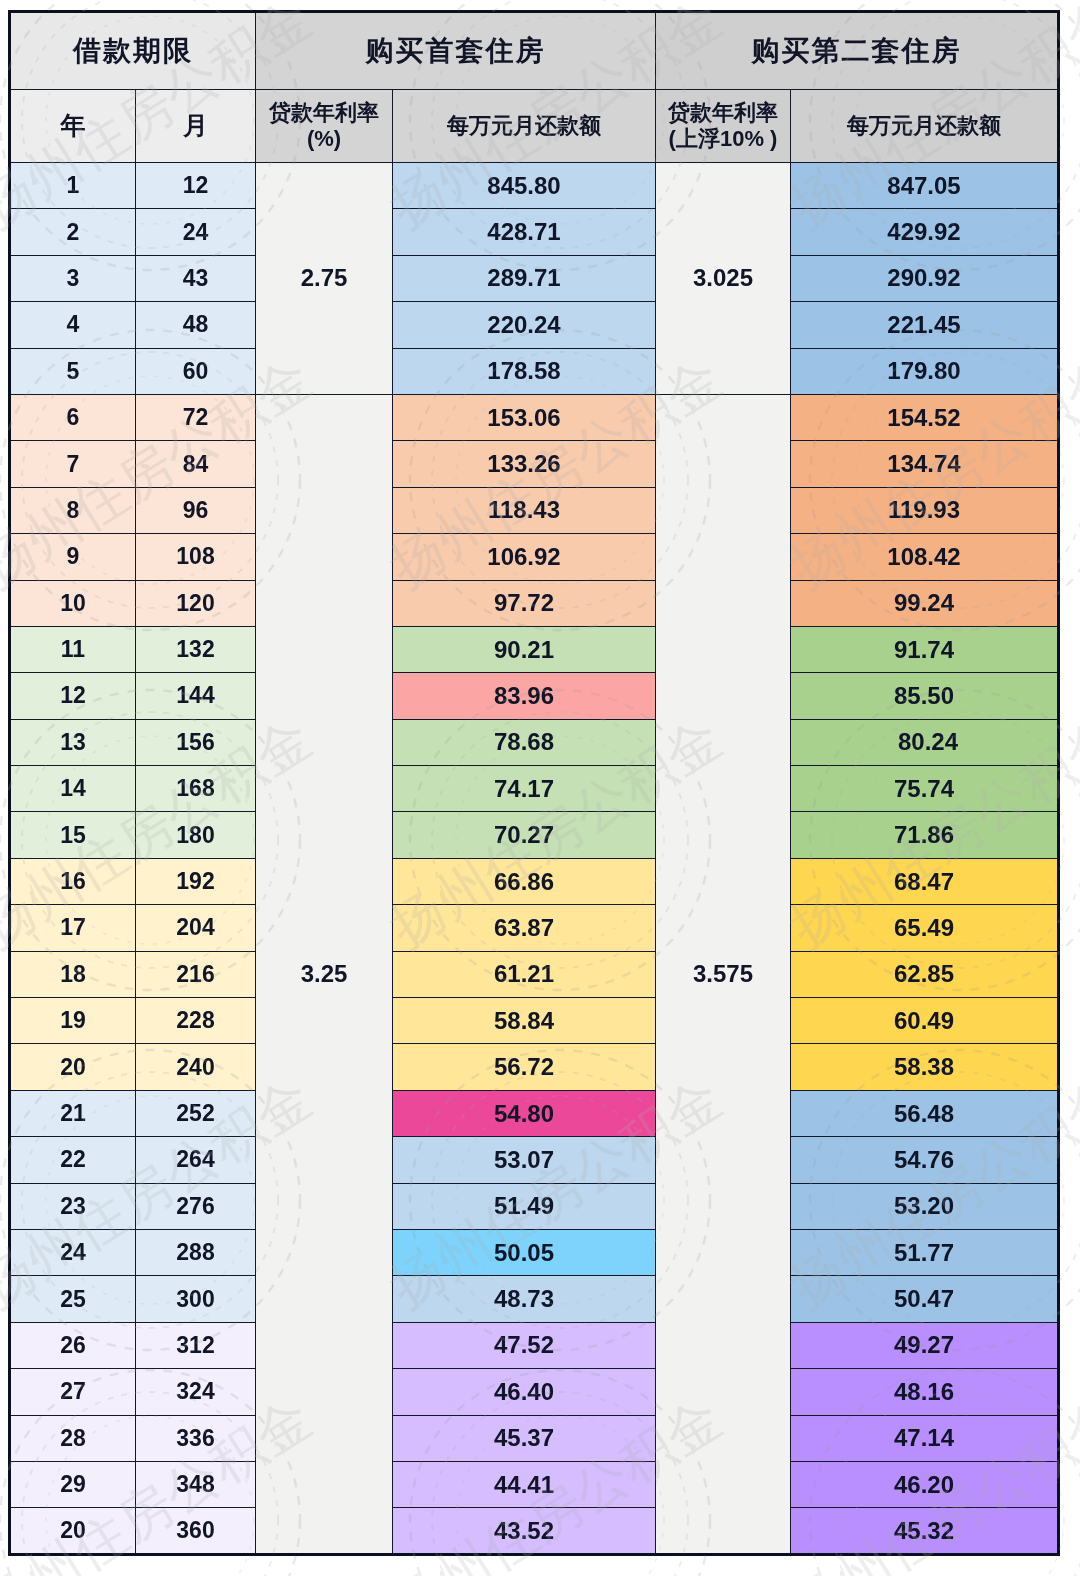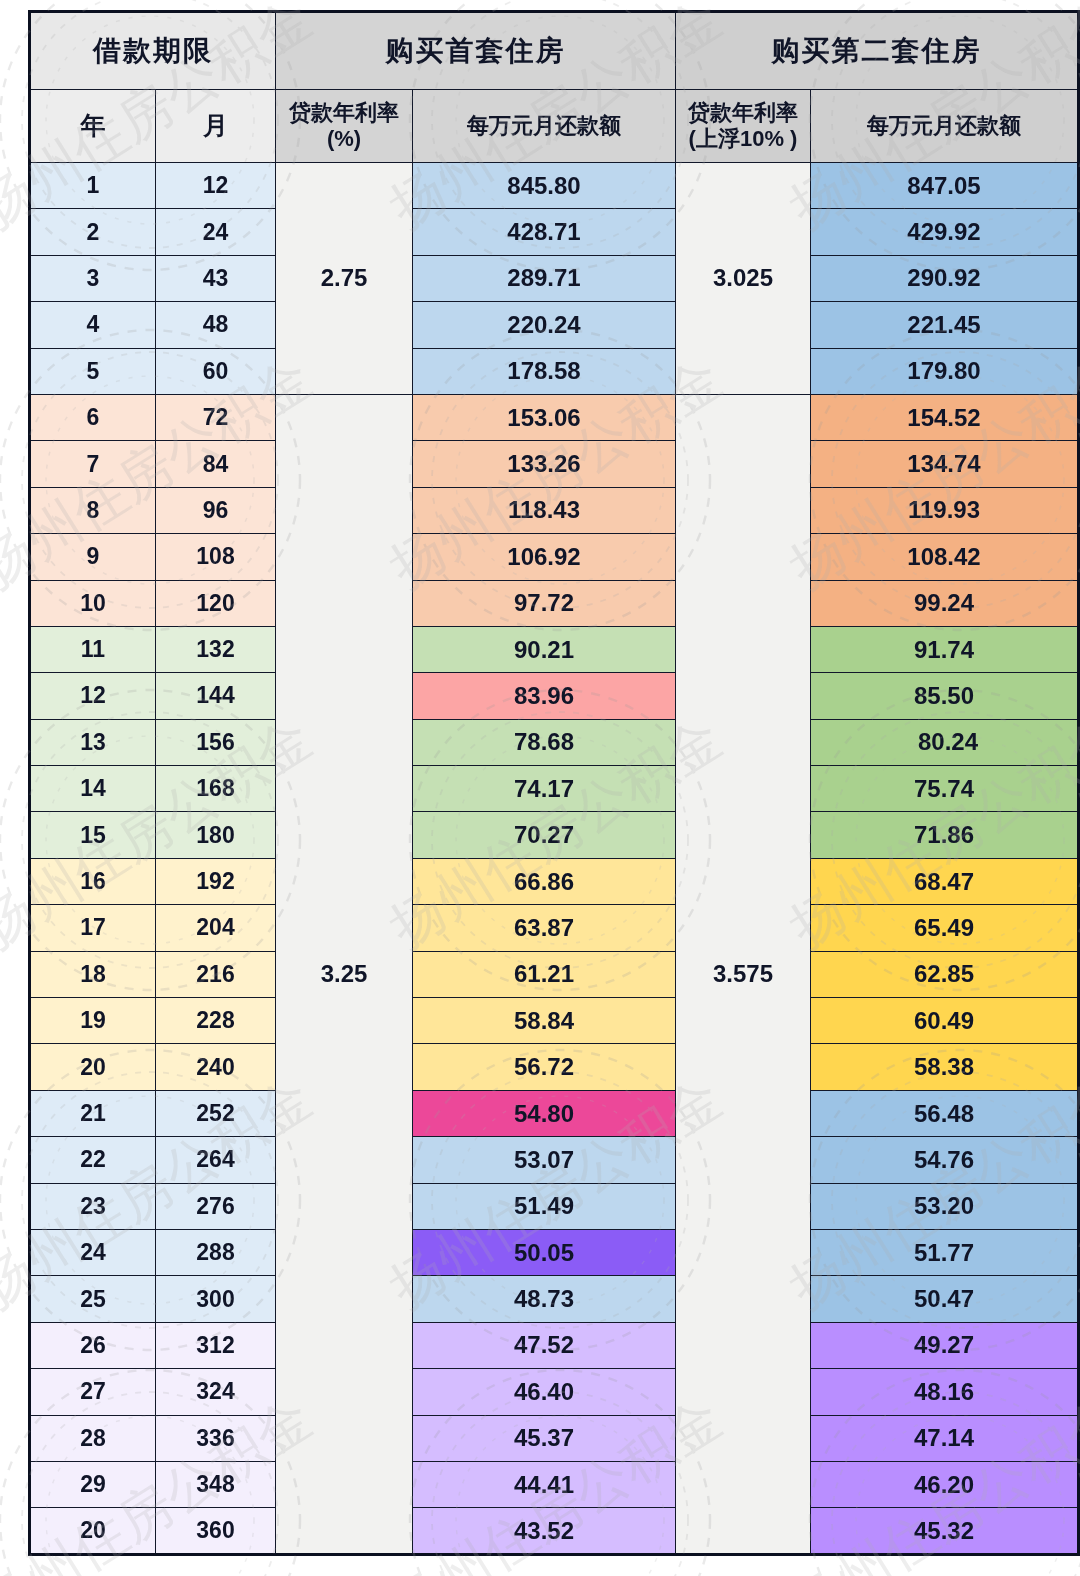--- a/index.html
+++ b/index.html
@@ -22,21 +22,21 @@
     inset: 0;
     z-index: 5;
     pointer-events: none;
     opacity: .5;
   }
   #watermark svg { display: block; width: 1080px; height: 1576px; }
 
   
   table.sheet {
     position: absolute;
-    left: 28px; top: 10px;
+    left: 8px; top: 10px;
     width: 1050px;
     border-collapse: collapse;
     table-layout: fixed;
     z-index: 1;
   }
   table.sheet td, table.sheet th {
     border: 1.5px solid #12182a;
     padding: 0;
     text-align: center;
     vertical-align: middle;
@@ -264,21 +264,21 @@
         </tr>
         <tr class="drow">
           <td class="ym" style="background: rgb(222, 235, 247);">23</td>
           <td class="ym" style="background: rgb(222, 235, 247);">276</td>
           <td class="pay" style="background: rgb(189, 215, 238);">51.49</td>
           <td class="pay" style="background: rgb(156, 195, 229);">53.20</td>
         </tr>
         <tr class="drow">
           <td class="ym" style="background: rgb(222, 235, 247);">24</td>
           <td class="ym" style="background: rgb(222, 235, 247);">288</td>
-          <td class="pay" style="background: #8b5cf6;">50.05</td>
+          <td class="pay" style="background: #7dd3fc;">50.05</td>
           <td class="pay" style="background: rgb(156, 195, 229);">51.77</td>
         </tr>
         <tr class="drow">
           <td class="ym" style="background: rgb(222, 235, 247);">25</td>
           <td class="ym" style="background: rgb(222, 235, 247);">300</td>
           <td class="pay" style="background: rgb(189, 215, 238);">48.73</td>
           <td class="pay" style="background: rgb(156, 195, 229);">50.47</td>
         </tr>
         <tr class="drow">
           <td class="ym" style="background: rgb(244, 239, 253);">26</td>

